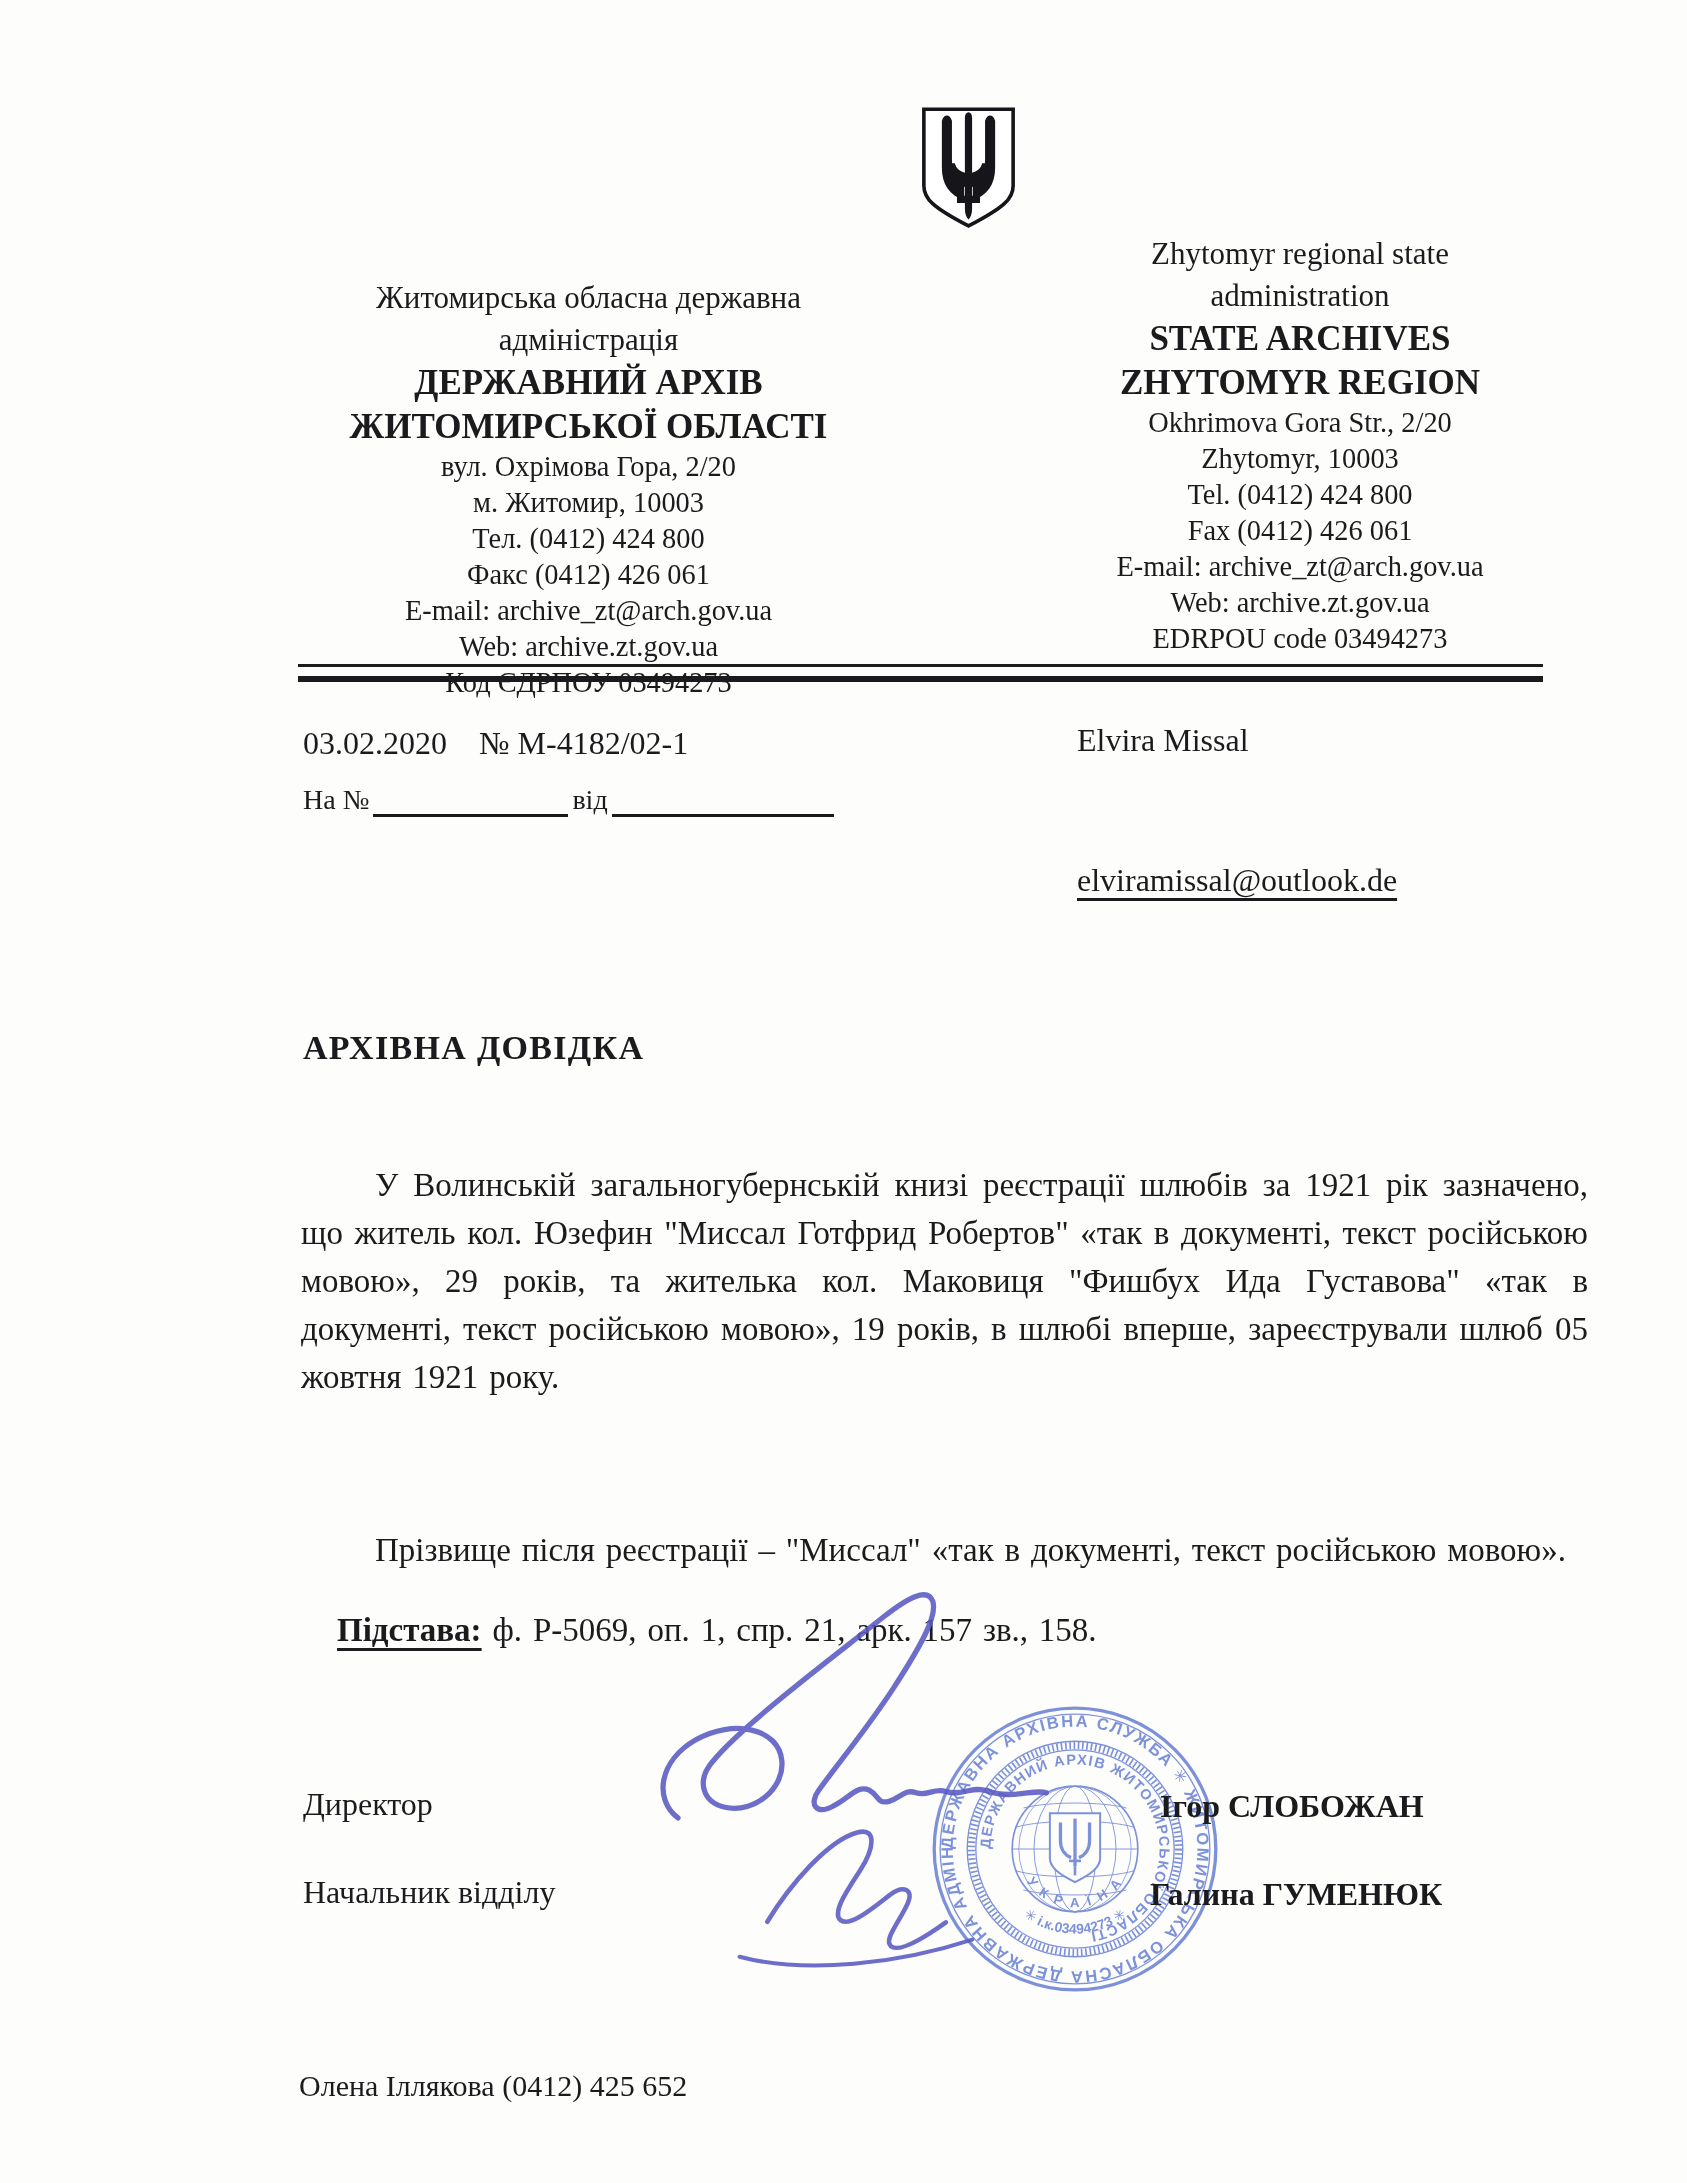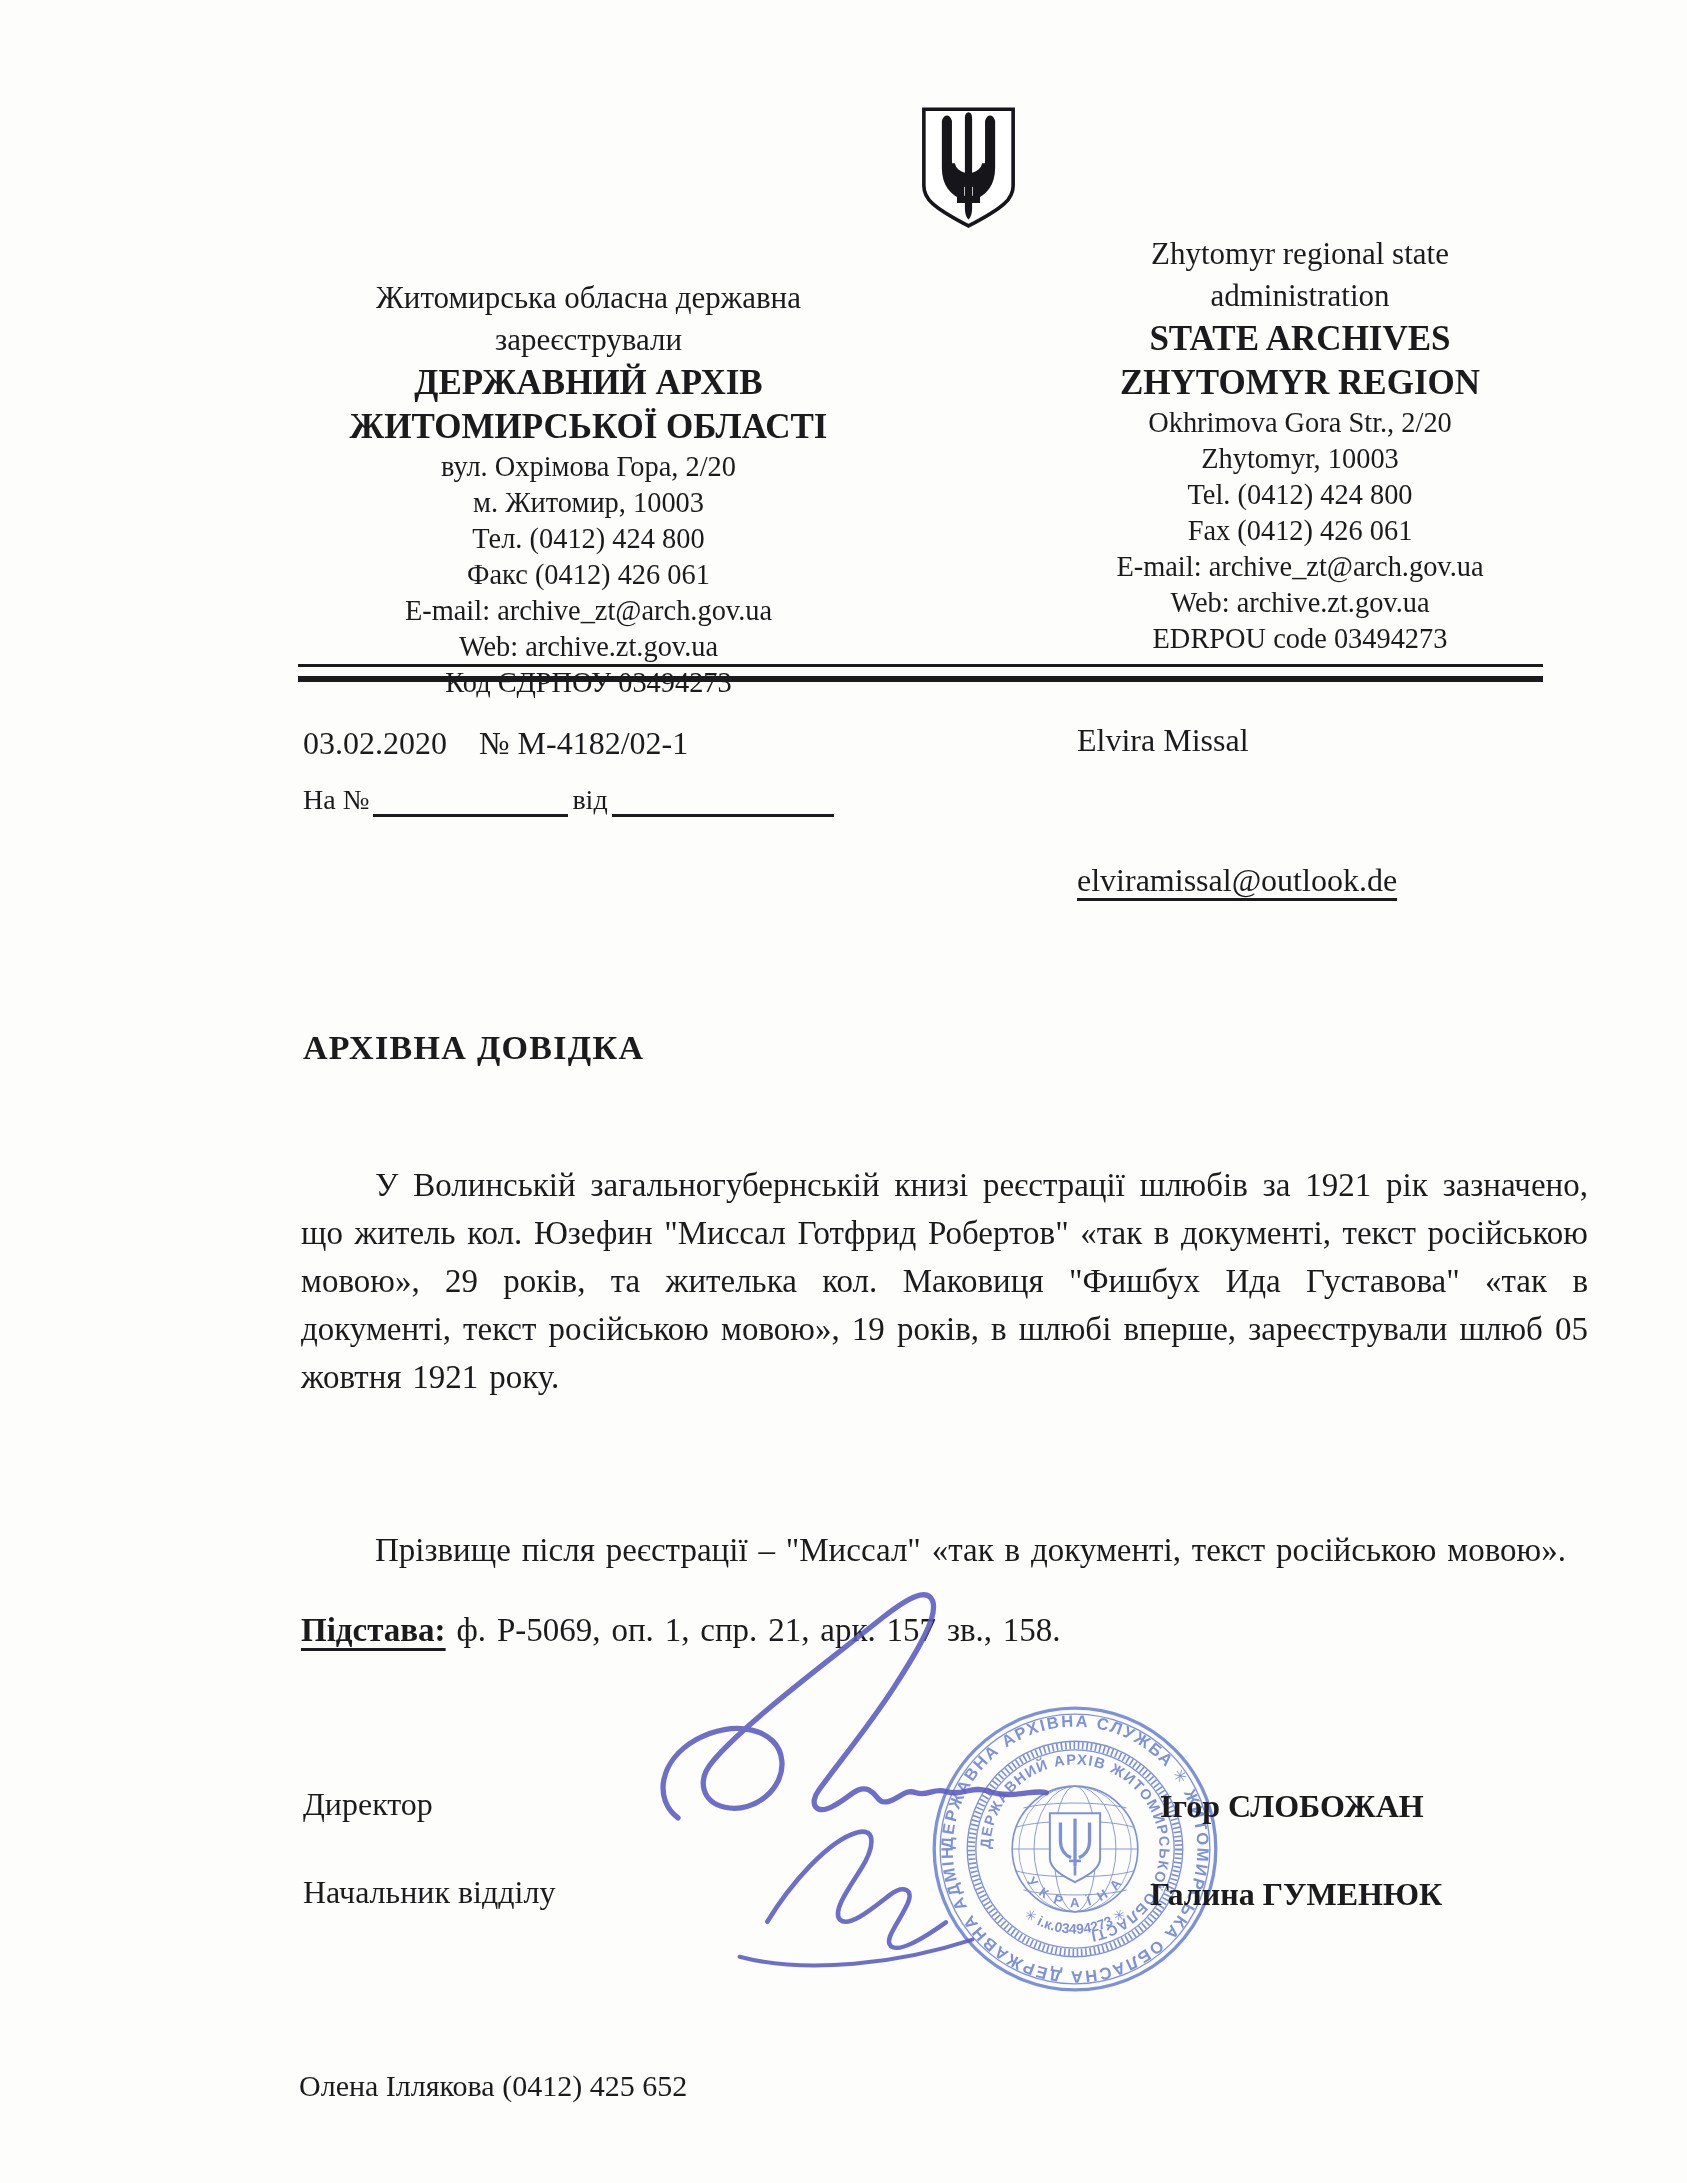--- a/index.html
+++ b/index.html
@@ -29,21 +29,21 @@
   .blank{display:inline-block; border-bottom:3.3px solid var(--ink,#1b1b1d); height:26.5px; transform:translateY(8px); margin:0 4px;}
   .b1{width:195px;} .b2{width:222px;}
   
   .rname {left:1077px; top:722px; font-size:32px;}
   .remail{left:1077px; top:820px; font-size:32px; text-decoration:underline; text-decoration-thickness:2.6px; text-underline-offset:6.6px;margin-top:42px;}
   
   .title{left:303px; top:1029px; font-size:34px; font-weight:bold; letter-spacing:1.3px;}
   .para{position:absolute; left:301px; width:1287px; font-size:33px; line-height:48px; text-align:justify; z-index:2; word-spacing:2.6px;}
   .indent{text-indent:74px;margin-top:36px;}
   #para1{top:1125px;} #para2{top:1388px;} #para3{top:1490px;} #basis{top:1606px; text-align:left;}
-  .bold-ul{font-weight:bold; text-decoration:underline; text-decoration-thickness:3.3px; text-underline-offset:7.3px;}
+  .bold-ul{font-weight:bold; text-decoration:underline; text-decoration-thickness:3.3px; text-underline-offset:7.3px;margin-left:36px;}
   
   .role{position:absolute; left:303px; font-size:32px; z-index:2;}
   #role-0{top:1786px;} #role-1{top:1874px;}
   .sname{position:absolute; font-size:32px; z-index:2;font-weight:bold;}
   #name-0{left:1160px; top:1788px;} #name-1{left:1150px; top:1876px;}
   .footer{left:299px; top:2069px; font-size:30px;}
   
   .stampbox{position:absolute; left:837px; top:1611px; width:476px; height:476px; z-index:1; opacity:.88;}
   .stamp-stroke{stroke:var(--stamp-blue,#6c83d6); fill:none;}
   .stamp-text{fill:var(--stamp-blue,#6c83d6); font-family:"Liberation Sans","DejaVu Sans",sans-serif; font-weight:bold;}
@@ -60,21 +60,21 @@
 
   <svg class="emblem" viewBox="0 0 140 175">
     <path class="emblem-outline" stroke-width="5" d="M8,6 H132 V112 C132,130 120,142 70,168 C20,142 8,130 8,112 Z"></path>
     <path class="emblem-fill" d="M33,22 c3,-10 11,-10 14,0 l0,54 c0,22 8,33 17,37 l0,19 c-20,-6 -31,-22 -31,-45 z"></path>
     <path class="emblem-fill" d="M107,22 c-3,-10 -11,-10 -14,0 l0,54 c0,22 -8,33 -17,37 l0,19 c20,-6 31,-22 31,-45 z"></path>
     <path class="emblem-fill" d="M70,10 c3,0 5,3 5,8 l0,76 c8,-2 12,-6 14,-13 l15,0 c-3,18 -15,29 -29,33 l0,12 11,0 0,10 -11,0 0,8 c0,7 -2,12 -5,15 c-3,-3 -5,-8 -5,-15 l0,-8 -11,0 0,-10 11,0 0,-12 c-14,-4 -26,-15 -29,-33 l15,0 c2,7 6,11 14,13 l0,-76 c0,-5 2,-8 5,-8 z"></path>
   </svg>
 
   <div class="hcol" id="hcol-left">
     <span class="org">Житомирська обласна державна</span>
-    <span class="org">зареєстрували</span>
+    <span class="org">адміністрація</span>
     <span class="orgb">ДЕРЖАВНИЙ АРХІВ</span>
     <span class="orgb">ЖИТОМИРСЬКОЇ ОБЛАСТІ</span>
     <span class="addr">вул. Охрімова Гора, 2/20</span>
     <span class="addr">м. Житомир, 10003</span>
     <span class="addr">Тел. (0412) 424 800</span>
     <span class="addr">Факс (0412) 426 061</span>
     <span class="addr">E-mail: archive_zt@arch.gov.ua</span>
     <span class="addr">Web: archive.zt.gov.ua</span>
     <span class="addr">Код ЄДРПОУ 03494273</span>
   </div>

